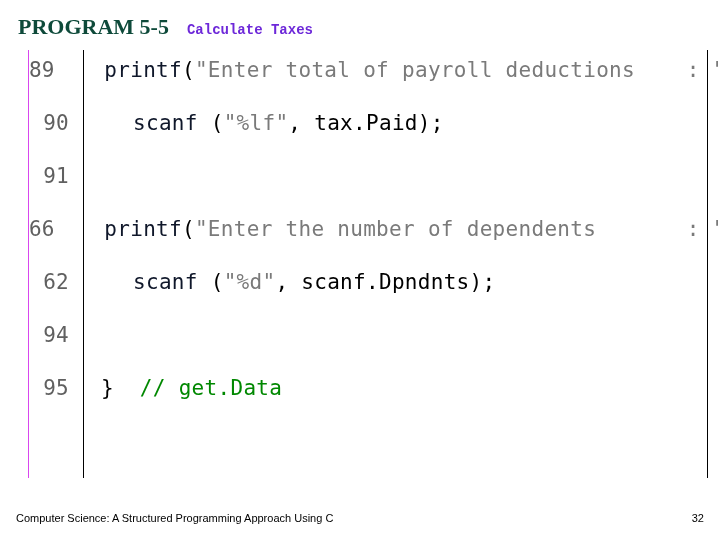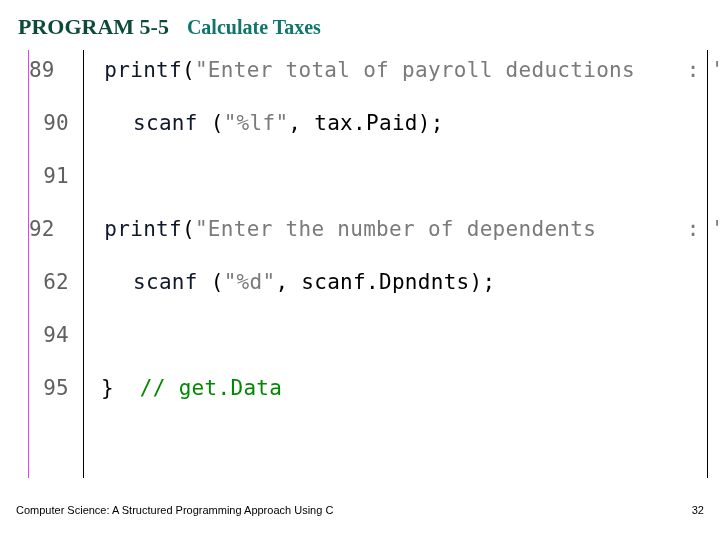--- a/index.html
+++ b/index.html
@@ -17,24 +17,24 @@
     align-items: baseline;
     gap: 18px;
   }
   .program-label {
     font-family: "Times New Roman", serif;
     font-weight: bold;
     font-size: 22px;
     color: #0e4a3a;
   }
   .program-title {
-    font-family: Liberation Serif, serif;
+    font-family: Liberation Mono, monospace;
     font-weight: bold;
-    font-size: 20px;
-    color: #0f766e;
+    font-size: 14px;
+    color: #6d28d9;
   }
   .code-area {
     position: absolute;
     top: 50px;
     left: 28px;
     right: 12px;
     bottom: 62px;
     border-left: 1px solid #d946ef;
     border-right: 1px solid #000;
   }
@@ -71,21 +71,21 @@
     white-space: pre;
     letter-spacing: 0.3px;
   }
   .code.indent1 { padding-left: 50px; }
   .kw { color: #0f172a; font-weight: normal; }
   .str { color: #7a7a7a; }
   .brace { color: #000; }
   .comment { color: #008800; }
   .footer {
     position: absolute;
-    bottom: 24px;
+    bottom: 16px;
     left: 16px;
     right: 16px;
     display: flex;
     justify-content: space-between;
     align-items: baseline;
     font-family: Verdana, Arial, sans-serif;
     font-size: 11px;
     color: #000;
   }
 </style>
@@ -106,21 +106,21 @@
       </div>
       <div class="line">
         <div class="lineno">90</div>
         <div class="code indent1"><span class="kw">scanf </span><span>(</span><span class="str">"%lf"</span><span>, tax.Paid);</span></div>
       </div>
       <div class="line">
         <div class="lineno">91</div>
         <div class="code"></div>
       </div>
       <div class="line">
-        <div class="lineno">92</div>
+        <div class="lineno">66</div>
         <div class="code indent1"><span class="kw">printf</span><span>(</span><span class="str">"Enter the number of dependents       : "</span></div>
       </div>
       <div class="line">
         <div class="lineno">62</div>
         <div class="code indent1"><span class="kw">scanf </span><span>(</span><span class="str">"%d"</span><span>, scanf.Dpndnts);</span></div>
       </div>
       <div class="line">
         <div class="lineno">94</div>
       </div>
       <div class="line">

